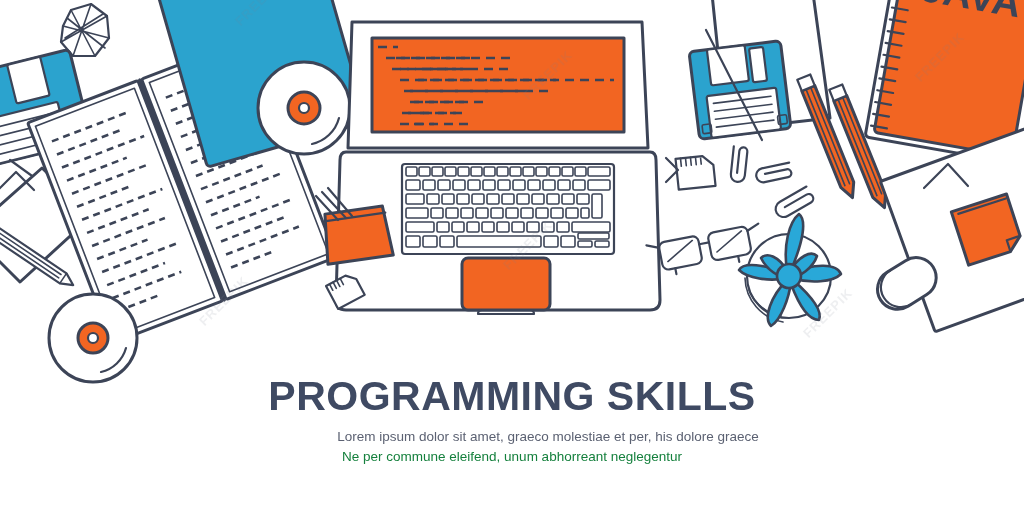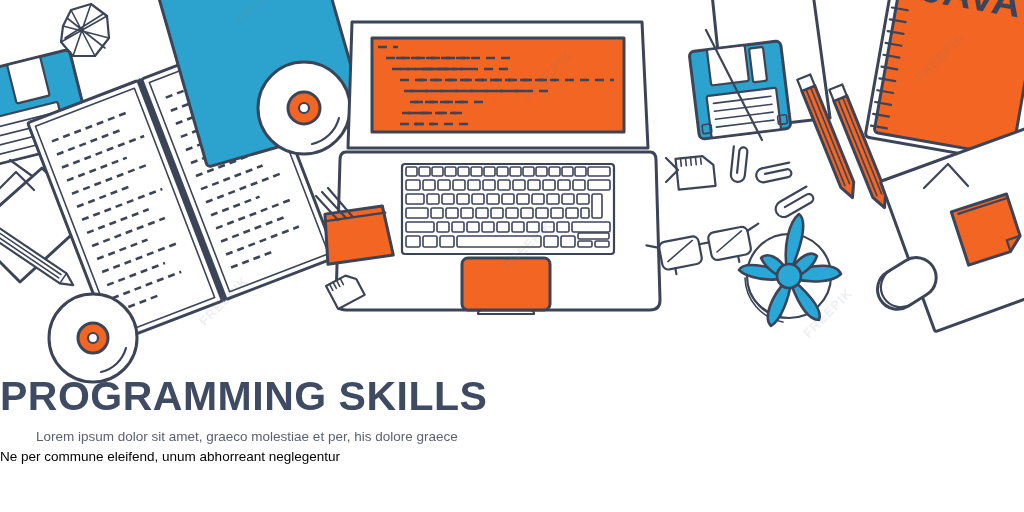--- a/index.html
+++ b/index.html
@@ -1,22 +1,22 @@
 <!DOCTYPE html>
 <html><head>
 <meta charset="utf-8">
 <style>
   html,body{margin:0;padding:0;background:#ffffff;}
   body{width:1024px;height:512px;overflow:hidden;font-family:"Liberation Sans",sans-serif;}
   #stage{position:relative;width:1024px;height:512px;background:#fff;overflow:hidden;}
   #art{position:absolute;left:0;top:0;width:1024px;height:512px;}
-  .caption{position:absolute;left:0;width:1024px;text-align:left;}
+  .caption{position:absolute;left:0;width:1024px;text-align:center;}
   #title{top:376px;font-size:41px;font-weight:bold;letter-spacing:0.5px;color:#3f4a63;line-height:1;}
   #sub1{top:427px;font-size:13.5px;color:#5b6172;line-height:1.45;padding-left:36px;}
-  #sub2{top:447px;font-size:13.5px;color:#000000;line-height:1.45;}
+  #sub2{top:447px;font-size:13.5px;color:#15803d;line-height:1.45;}
   .wm{position:absolute;color:rgba(120,130,150,.13);font-size:13px;font-weight:bold;letter-spacing:1px;
       transform:rotate(-45deg);transform-origin:0 0;pointer-events:none;}
 </style>
 </head>
 <body>
 
 <div id="stage">
 
   <svg id="art" viewBox="0 0 1024 512">
     <defs>

